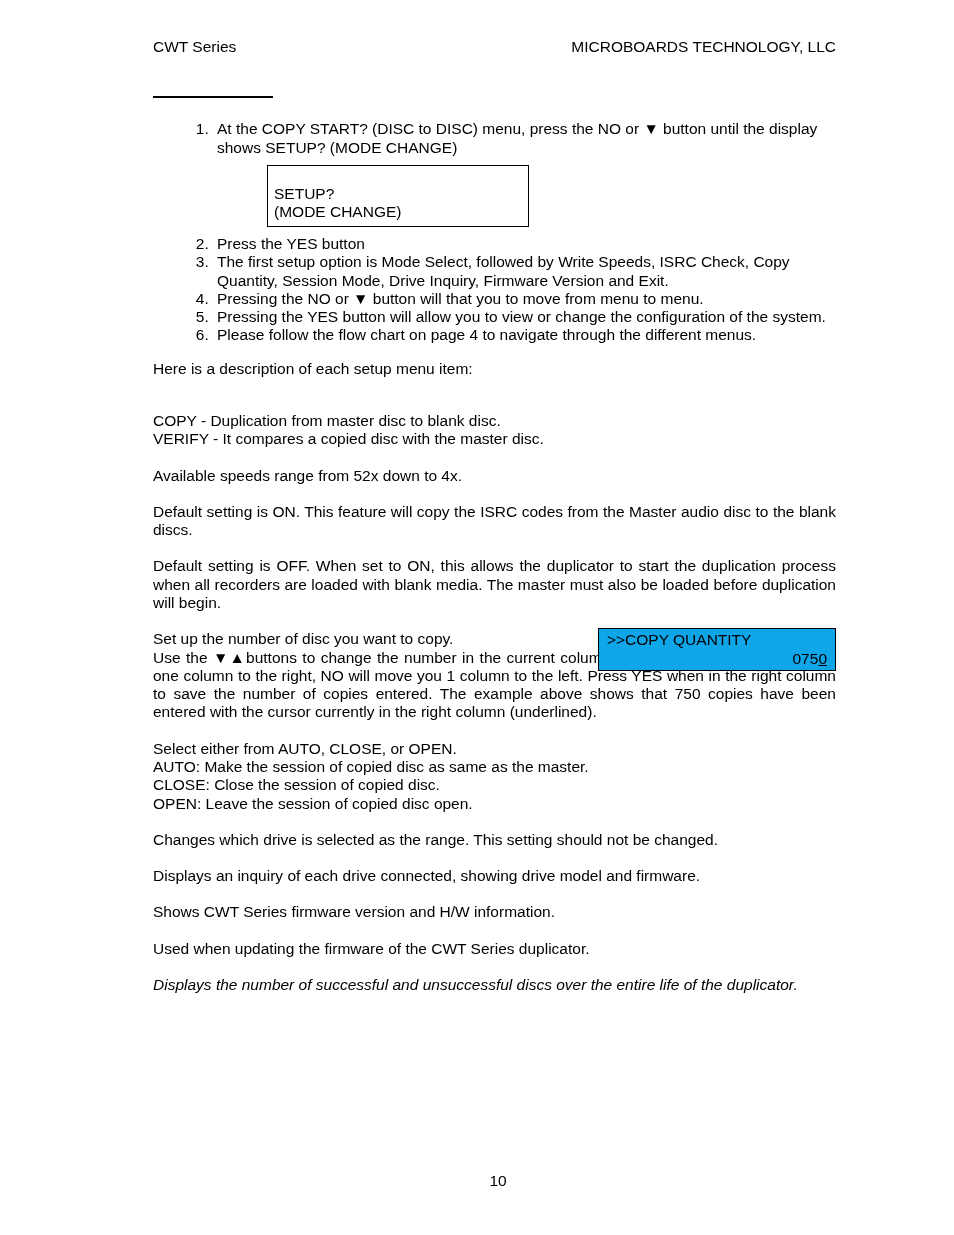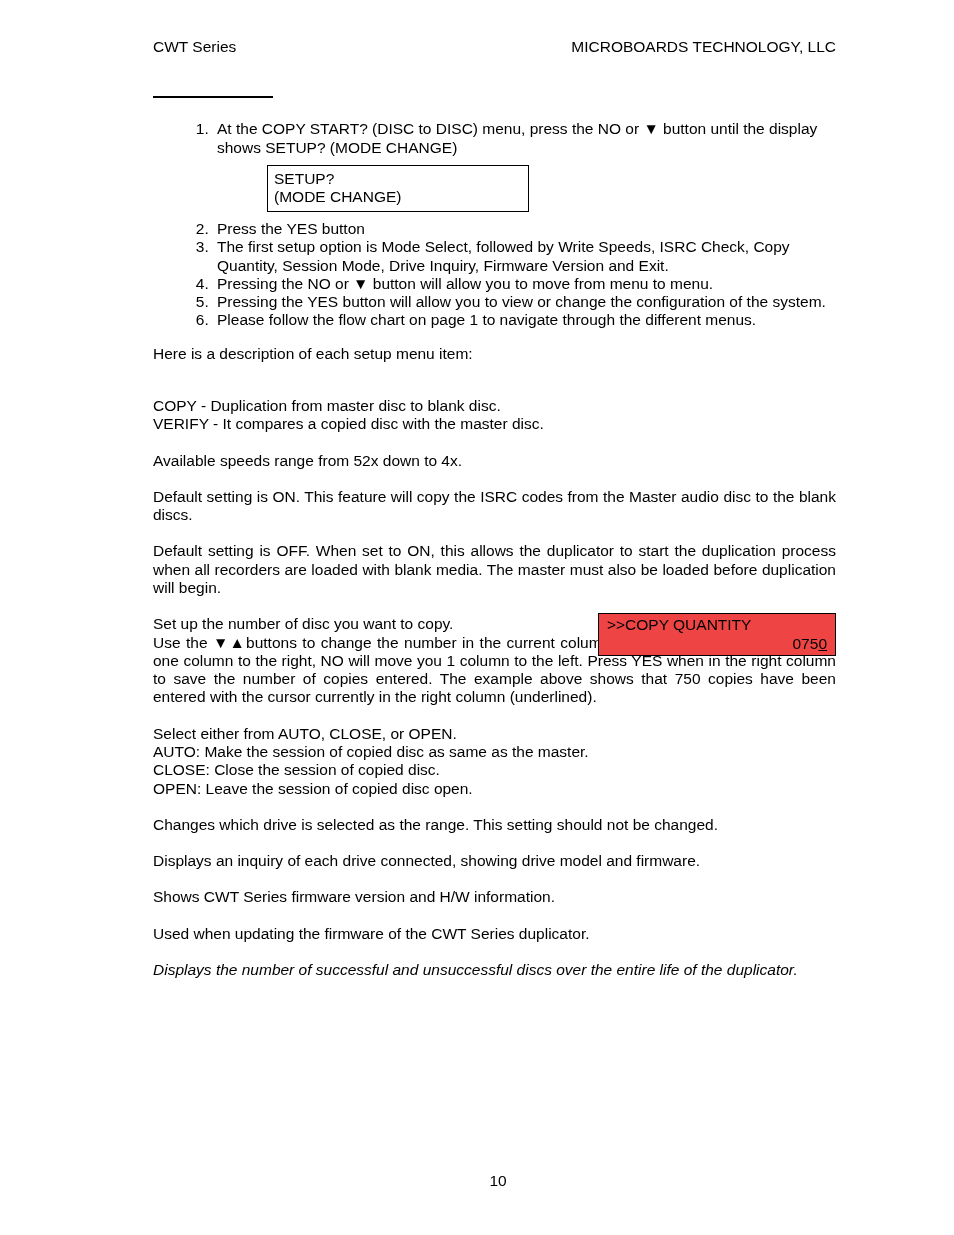--- a/index.html
+++ b/index.html
@@ -34,42 +34,42 @@
     padding-left: 60px;
   }
   ol.steps li {
     margin-bottom: 0px;
     padding-left: 4px;
   }
   .lcd-box {
     border: 1.5px solid #000;
     width: 248px;
     margin: 8px 0 8px 50px;
-    padding: 4px 6px 4px 6px;
+    padding: 19px 6px 4px 6px;
     line-height: 1.2;
   }
   .para {
     margin-top: 15px;
     text-align: left;
   }
   .justify {
     text-align: justify;
   }
   .float-box-wrap {
     position: relative;
   }
   .lcd-box-right {
     border: 1.5px solid #000;
     width: 220px;
     padding: 2px 8px 2px 8px;
     position: absolute;
     right: 0;
     top: -2px;
     line-height: 1.2;
-    background: #ef4444;
+    background: #0ea5e9;
   }
   .rq {
     text-align: right;
   }
   .page-num {
     position: absolute;
     bottom: 45px;
     left: 12px;
     right: 0;
     text-align: center;
@@ -94,24 +94,24 @@
     <li>
       <span>At the COPY START? (DISC to DISC) menu, press the NO or </span><span class="down-tri"></span><span> button until the display shows SETUP? (MODE CHANGE)</span>
       <div class="lcd-box">
         <div>  SETUP?</div>
         <div>(MODE CHANGE)</div>
       </div>
     </li>
     <li>Press the YES button</li>
     <li>The first setup option is Mode Select, followed by Write Speeds, ISRC Check, Copy Quantity, Session Mode, Drive Inquiry, Firmware Version and Exit.</li>
     <li>
-      <span>Pressing the NO or </span><span class="down-tri"></span><span> button will allow you to move from menu to menu.</span>
+      <span>Pressing the NO or </span><span class="down-tri"></span><span> button will that you to move from menu to menu.</span>
     </li>
     <li>Pressing the YES button will allow you to view or change the configuration of the system.</li>
-    <li>Please follow the flow chart on page 1 to navigate through the different menus.</li>
+    <li>Please follow the flow chart on page 4 to navigate through the different menus.</li>
   </ol>
 
   <div class="para">Here is a description of each setup menu item:</div>
 
   <div class="para" style="margin-top:34px;">COPY - Duplication from master disc to blank disc.</div>
   <div>VERIFY - It compares a copied disc with the master disc.</div>
 
   <div class="para" style="margin-top:18px;">Available speeds range from 52x down to 4x.</div>
 
   <div class="para justify" style="margin-top:18px;">Default setting is ON.  This feature will copy the ISRC codes from the Master audio disc to the blank discs.</div>

